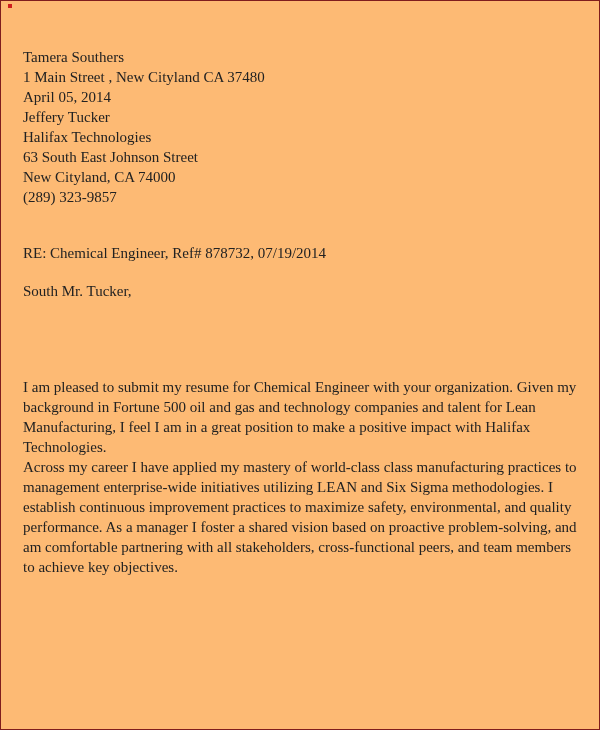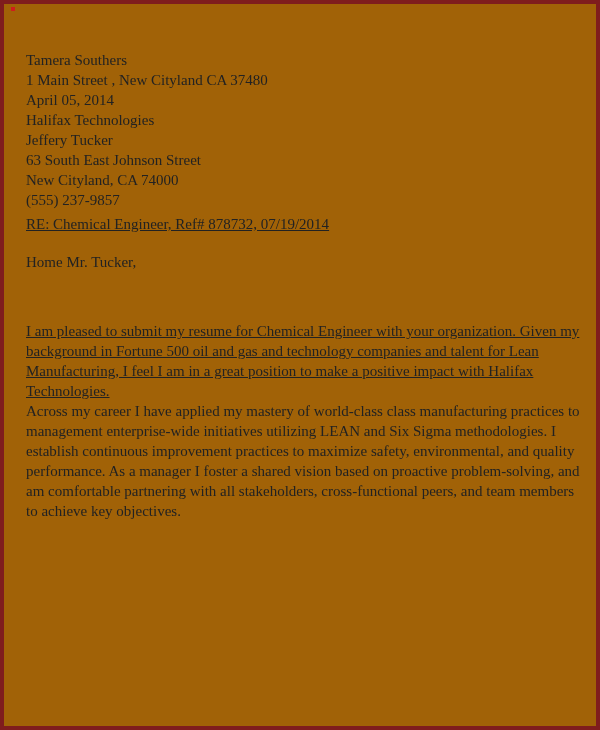--- a/index.html
+++ b/index.html
@@ -5,22 +5,22 @@
   html, body {
     margin: 0;
     padding: 0;
     background: #ffffff;
   }
   .sheet {
     position: relative;
     box-sizing: border-box;
     width: 600px;
     height: 730px;
-    background: #a16207;
-    border: 4px solid #7f1d1d;
+    background: #fdba74;
+    border: 1px solid #7f1d1d;
     overflow: hidden;
     font-family: "Liberation Serif", "DejaVu Serif", serif;
     font-size: 15px;
     line-height: 20px;
     color: #222222;
   }
   .red-dot {
     position: absolute;
     left: 7px;
     top: 3px;
@@ -29,66 +29,64 @@
     background: #cf1d1d;
   }
   .content {
     padding: 46px 20px 0 22px;
   }
   .line {
     display: block;
     white-space: nowrap;
   }
   .subject-line {
-    margin-top: 4px;
-    text-decoration: underline;
+    margin-top: 36px;
   }
   .salutation-line {
     margin-top: 18px;
   }
   .para {
     margin: 0;
     width: 560px;
     text-align: left;
   }
   .para-1 {
-    margin-top: 49px;
-    text-decoration: underline;
+    margin-top: 76px;
   }
   .para-2 {
   }
 </style>
 </head>
 <body>
 
 <div class="sheet">
   <span class="red-dot"></span>
 
   <div class="content">
 
     <div>
       <span class="line">Tamera Southers</span>
       <span class="line">1 Main Street , New Cityland CA 37480</span>
       <span class="line">April 05, 2014</span>
     </div>
 
     <div>
+      <span class="line">Jeffery Tucker</span>
       <span class="line">Halifax Technologies</span>
-      <span class="line">Jeffery Tucker</span>
       <span class="line">63 South East Johnson Street</span>
       <span class="line">New Cityland, CA 74000</span>
-      <span class="line">(555) 237-9857</span>
+      <span class="line">(289) 323-9857</span>
     </div>
 
     <div class="subject-line">
       <span class="line">RE: Chemical Engineer, Ref# 878732, 07/19/2014</span>
     </div>
 
     <div class="salutation-line">
-      <span class="line">Home Mr. Tucker,</span>
+      <span class="line">South Mr. Tucker,</span>
     </div>
 
     <p class="para para-1">I am pleased to submit my resume for Chemical Engineer with your organization. Given my background in Fortune 500 oil and gas and technology companies and talent for Lean Manufacturing, I feel I am in a great position to make a positive impact with Halifax Technologies.</p>
 
     <p class="para para-2">Across my career I have applied my mastery of world-class class manufacturing practices to management enterprise-wide initiatives utilizing LEAN and Six Sigma methodologies. I establish continuous improvement practices to maximize safety, environmental, and quality performance. As a manager I foster a shared vision based on proactive problem-solving, and am comfortable partnering with all stakeholders, cross-functional peers, and team members to achieve key objectives.</p>
 
   </div>
 </div>
 
 </body></html>

